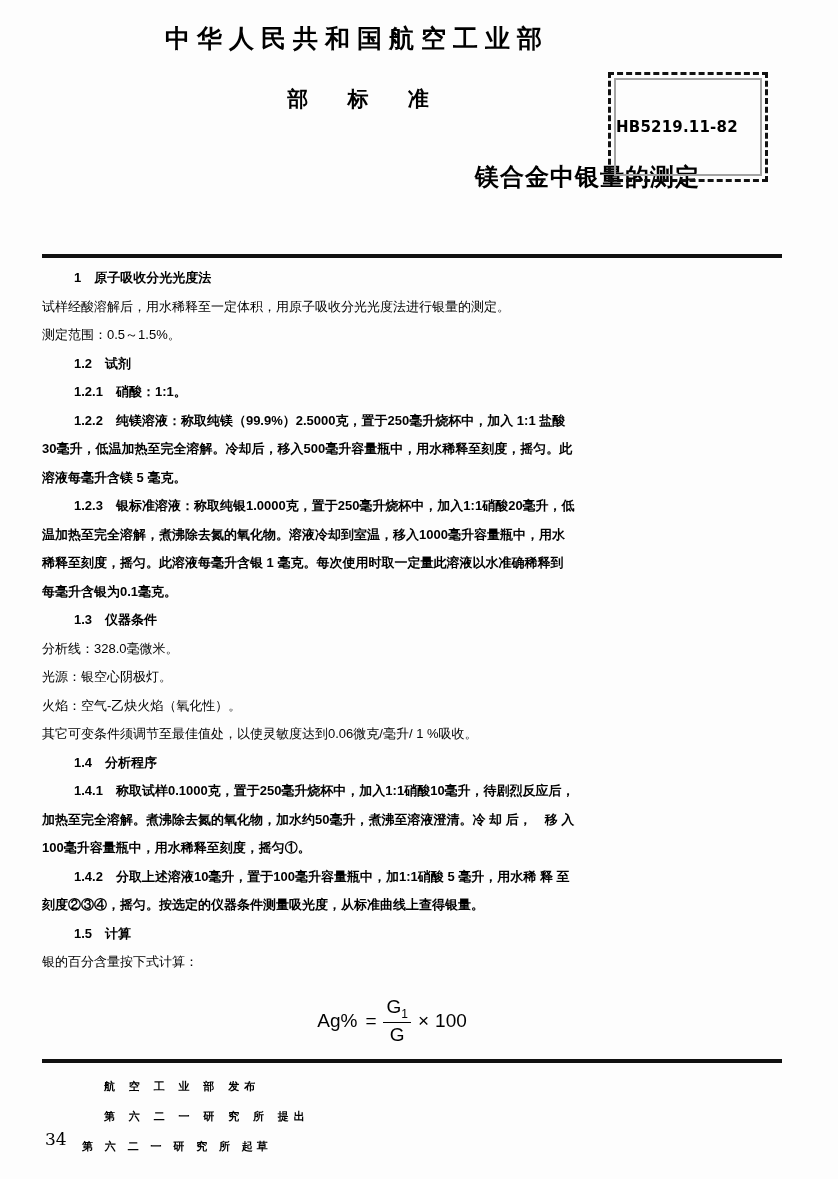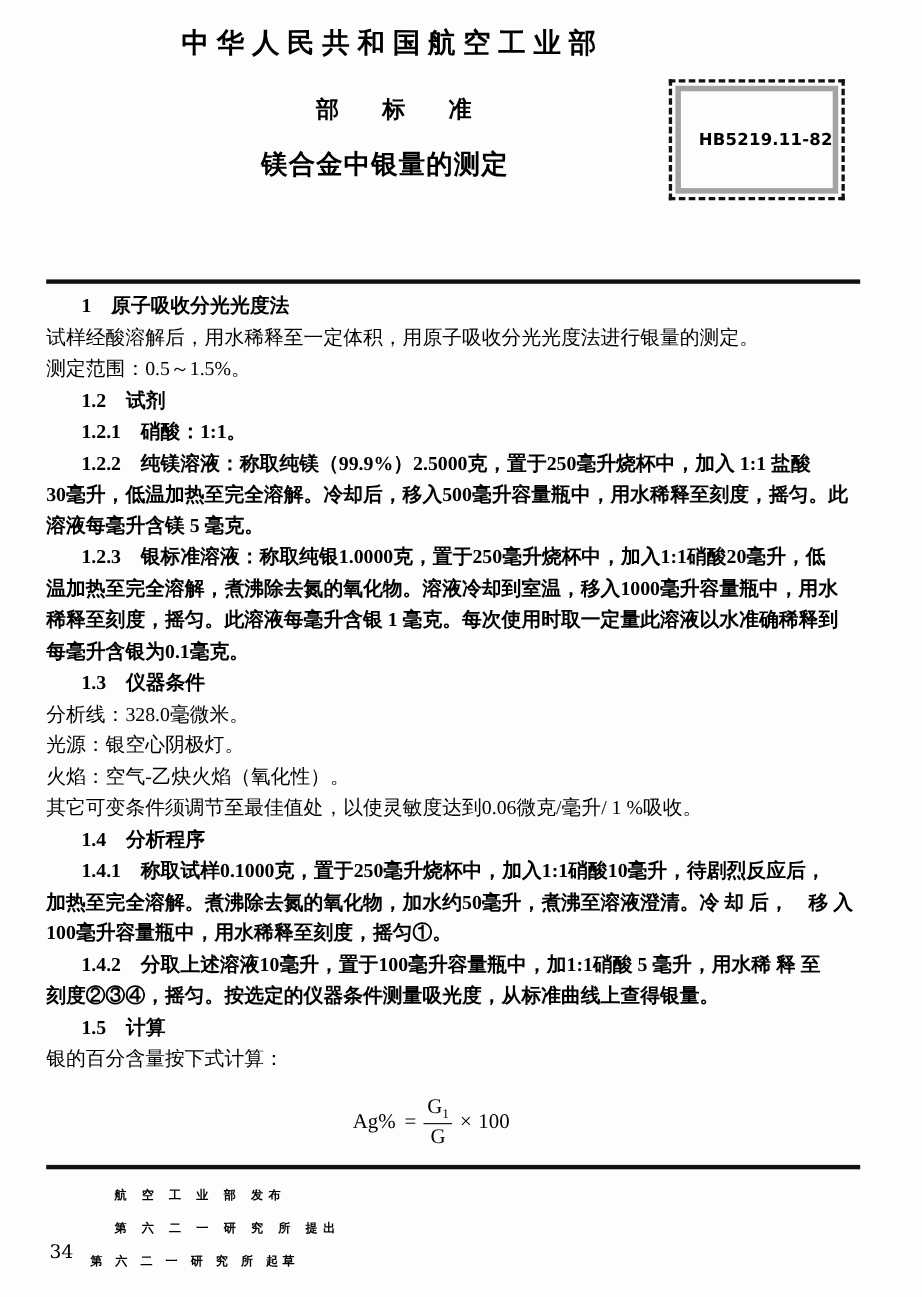--- a/index.html
+++ b/index.html
@@ -43,45 +43,45 @@
   .doc-kind {
     text-align: center;
     font-size: 21px;
     font-weight: bold;
     letter-spacing: 16px;
     padding-left: 16px;
     margin-top: 30px;
     width: 700px;
   }
   .doc-title {
-    text-align: center;
+    text-align: right;
     font-size: 24px;
     font-weight: bold;
     letter-spacing: 1px;
-    margin-top: 20px;
+    margin-top: 48px;
     width: 700px;
   }
 
   
   .std-box {
     position: absolute;
     left: 608px;
     top: 72px;
     width: 160px;
     height: 110px;
     border: 3px dashed #111;
     box-sizing: border-box;
   }
   .std-box-inner {
     position: absolute;
     left: 3px; top: 3px; right: 3px; bottom: 3px;
-    border: 5px solid #a3a3a3;
+    border: 2px solid #a3a3a3;
     display: flex;
     align-items: center;
-    justify-content: flex-end;
+    justify-content: flex-start;
   }
   .std-number {
     font-family: "DejaVu Sans", "Liberation Sans", sans-serif;
     font-size: 15px;
     font-weight: bold;
     letter-spacing: 0.2px;
   }
 
   
   .rule {
@@ -95,40 +95,40 @@
   .rule-bottom { top: 1059px; }
 
   
   .body-area {
     position: absolute;
     left: 42px;
     top: 264px;
     width: 740px;
   }
   .ln {
-    font-size: 18px;
+    font-size: 13px;
     line-height: 28.5px;
-    font-family: Liberation Serif, serif;
+    font-family: Liberation Sans, sans-serif;
     white-space: nowrap;
     letter-spacing: 0px;
   }
   .ln.b { font-weight: bold; }
   .ln.ind1 { padding-left: 32px; }
   .ln.flush { padding-left: 0; }
 
   
   .formula-wrap {
     margin-top: 20px;
     text-align: center;
     width: 700px;
   }
   .formula {
     display: inline-flex;
     align-items: center;
-    font-family: Liberation Serif, serif;
+    font-family: Liberation Sans, sans-serif;
     font-size: 19px;
   }
   .formula .lhs { margin-right: 8px; }
   .frac {
     display: inline-flex;
     flex-direction: column;
     align-items: center;
     margin: 0 7px;
     vertical-align: middle;
   }

